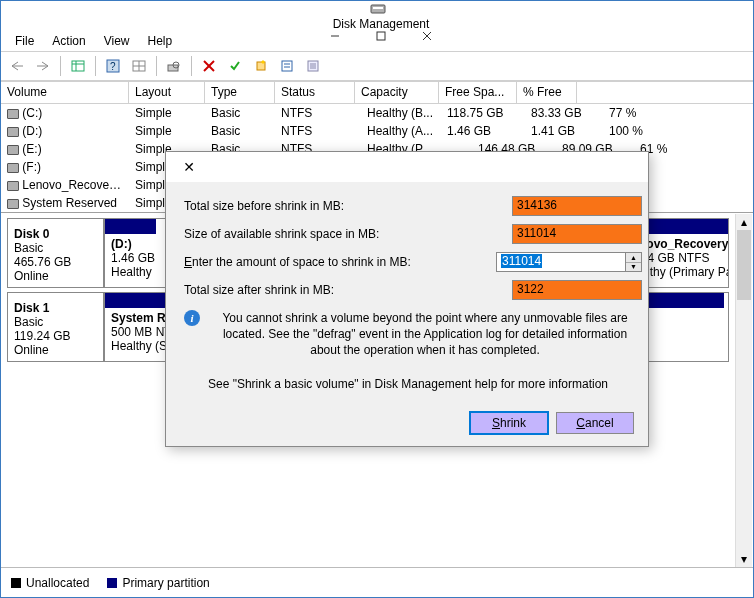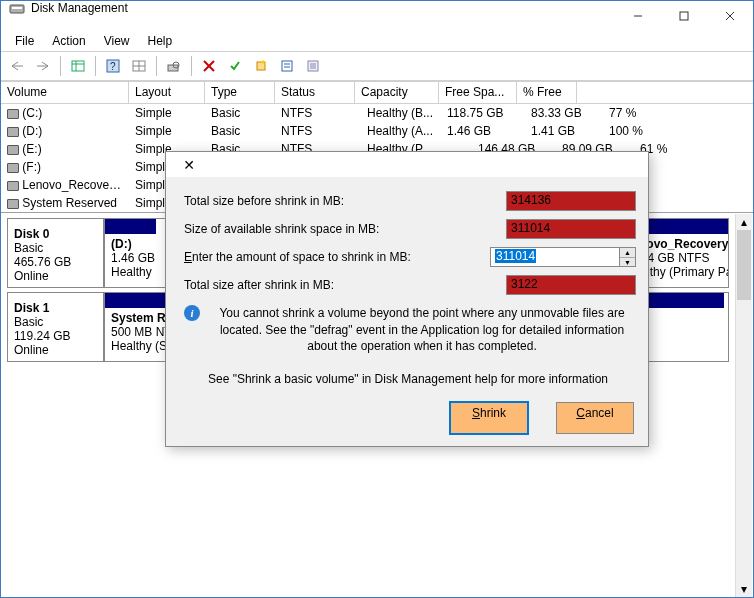--- a/index.html
+++ b/index.html
@@ -1,18 +1,18 @@
 <!DOCTYPE html>
 <html><head>
 <meta charset="utf-8">
 <style>
   * { box-sizing: border-box; }
   body { margin:0; font-family: "Segoe UI", Tahoma, sans-serif; font-size:12px; color:#000; background:#fff; }
   .window { width:754px; height:598px; border:1px solid #3a7ac0; background:#fff; position:relative; display:flex; flex-direction:column; }
-  .titlebar { height:30px; display:flex; align-items:flex-start; padding:0 0 0 8px; background:#fff; }
+  .titlebar { height:30px; display:flex; align-items:center; padding:0 0 0 8px; background:#fff;flex-direction:column; }
   .titlebar .icon { width:16px; height:16px; margin-right:6px; }
   .titlebar .title { flex:1; }
   .winbtns { display:flex; height:100%; }
   .winbtn { width:46px; display:flex; align-items:center; justify-content:center; }
   .winbtn svg { stroke:#333; }
   .menubar { height:20px; display:flex; align-items:center; padding:0 6px; gap:2px; }
   .menuitem { padding:2px 8px; }
   .toolbar { height:30px; border-top:1px solid #d0d0d0; border-bottom:1px solid #d0d0d0; display:flex; align-items:center; padding:0 4px; gap:2px; }
   .tbtn { width:24px; height:24px; display:flex; align-items:center; justify-content:center; }
   .tsep { width:1px; height:20px; background:#c0c0c0; margin:0 3px; }
@@ -36,34 +36,34 @@
   .swatch { width:10px; height:10px; display:inline-block; margin-right:5px; vertical-align:middle; }
   .vscroll { position:absolute; right:1px; top:0; bottom:0; width:17px; background:#f0f0f0; border-left:1px solid #ddd; }
   .vscroll .thumb { position:absolute; left:1px; right:1px; top:16px; height:70px; background:#cdcdcd; }
   .vscroll .arrow { position:absolute; left:0; right:0; height:16px; display:flex; align-items:center; justify-content:center; }
   .vscroll .up { top:0; } .vscroll .down { bottom:0; }
   
   .dialog { position:absolute; left:164px; top:150px; width:484px; height:296px; background:#f0f0f0; border:1px solid #888; box-shadow:3px 3px 12px rgba(0,0,0,0.25); display:flex; flex-direction:column; }
   .dlg-title { height:30px; background:#fff; display:flex; align-items:center; padding:0 8px; }
   .dlg-title span { flex:1; }
   .dlg-close { width:30px; text-align:center; font-size:14px; }
-  .dlg-body { flex:1; padding:10px 12px 8px 18px; position:relative; }
+  .dlg-body { flex:1; padding:10px 6px 8px 18px; position:relative; }
   .fld { display:flex; align-items:center; height:28px; }
   .fld label { flex:1; }
-  .fld .val { width:130px; height:20px; border:1px solid #888; background:#b91c1c; padding:1px 4px; font-size:12px; }
+  .fld .val { width:130px; height:20px; border:1px solid #888; background:#f97316; padding:1px 4px; font-size:12px; }
   .fld .val.sel { background:#fff; }
   .fld .val.sel span { background:#0078d7; color:#fff; padding:0 1px; }
   .spinner { width:16px; height:20px; border:1px solid #888; border-left:none; background:#e8e8e8; display:flex; flex-direction:column; }
   .spinner div { flex:1; display:flex; align-items:center; justify-content:center; font-size:7px; border-bottom:1px solid #aaa; }
   .spinner div:last-child { border-bottom:none; }
   .info { display:flex; gap:8px; margin-top:6px; }
   .info .itext { flex:1; line-height:1.35;text-align:center; }
   .helpline { margin:18px 0 0 24px; }
   .dlg-btns { display:flex; justify-content:flex-end; gap:8px; padding:8px 14px 12px; }
-  .btn { width:78px; height:32px; border:1px solid #888; background:#fdba74; text-align:center; line-height:20px;margin-left:20px; }
+  .btn { width:78px; height:22px; border:1px solid #888; background:#c4b5fd; text-align:center; line-height:20px; }
   .btn.default { border:1px solid #0078d7; outline:1px solid #0078d7; }
   .under { text-decoration:underline; }
   .infoicon { width:16px; height:16px; border-radius:50%; background:#2b7cd3; color:#fff; display:flex; align-items:center; justify-content:center; font-weight:bold; font-style:italic; font-family:Georgia,serif; font-size:11px; flex:none; }
 </style>
 </head>
 <body>
 
 <div class="window">
   <div class="titlebar">
     <span class="icon">
@@ -283,20 +283,24 @@
             </div>
           </div>
         </div>
       <div class="vscroll">
         <div class="arrow up">▴</div>
         <div class="thumb"></div>
         <div class="arrow down">▾</div>
       </div>
     </div>
 
+    <div class="legend">
+      <span><span class="swatch" style="background:#000"></span><span>Unallocated</span></span>
+      <span><span class="swatch" style="background:#00007c"></span><span>Primary partition</span></span>
+    </div>
 
   </div>
 
   <div class="dialog">
     <div class="dlg-title">
       <div class="dlg-close">✕</div>
     </div>
     <div class="dlg-body">
       <div class="fld">
         <label>Total size before shrink in MB:</label>

